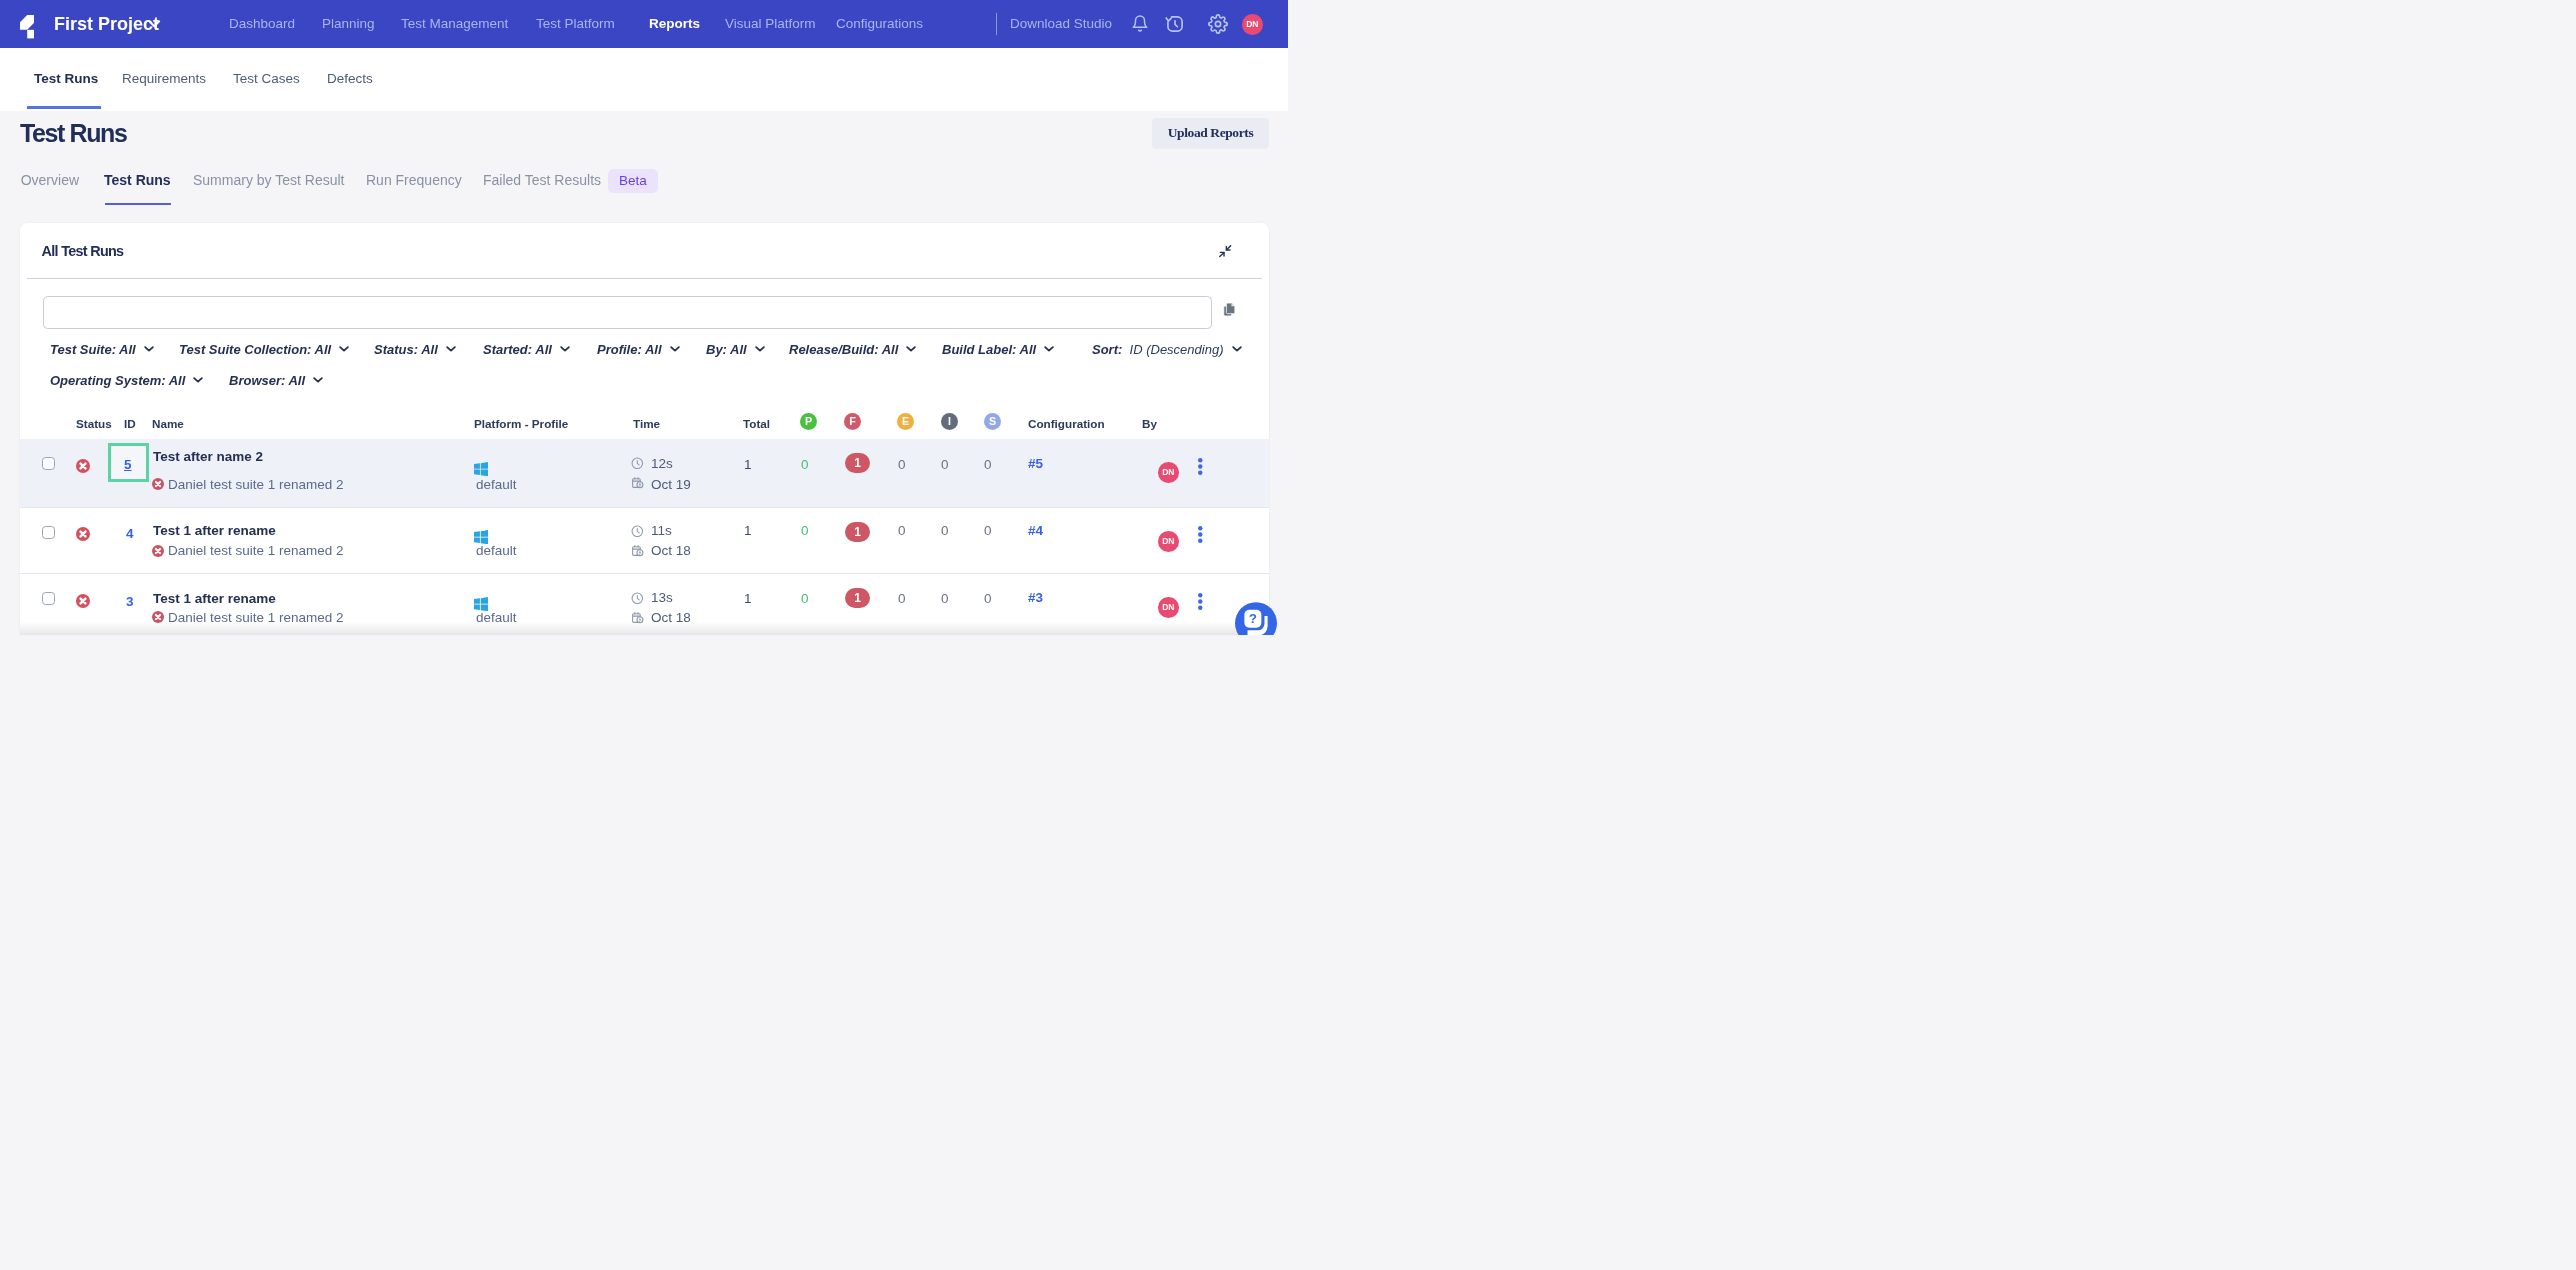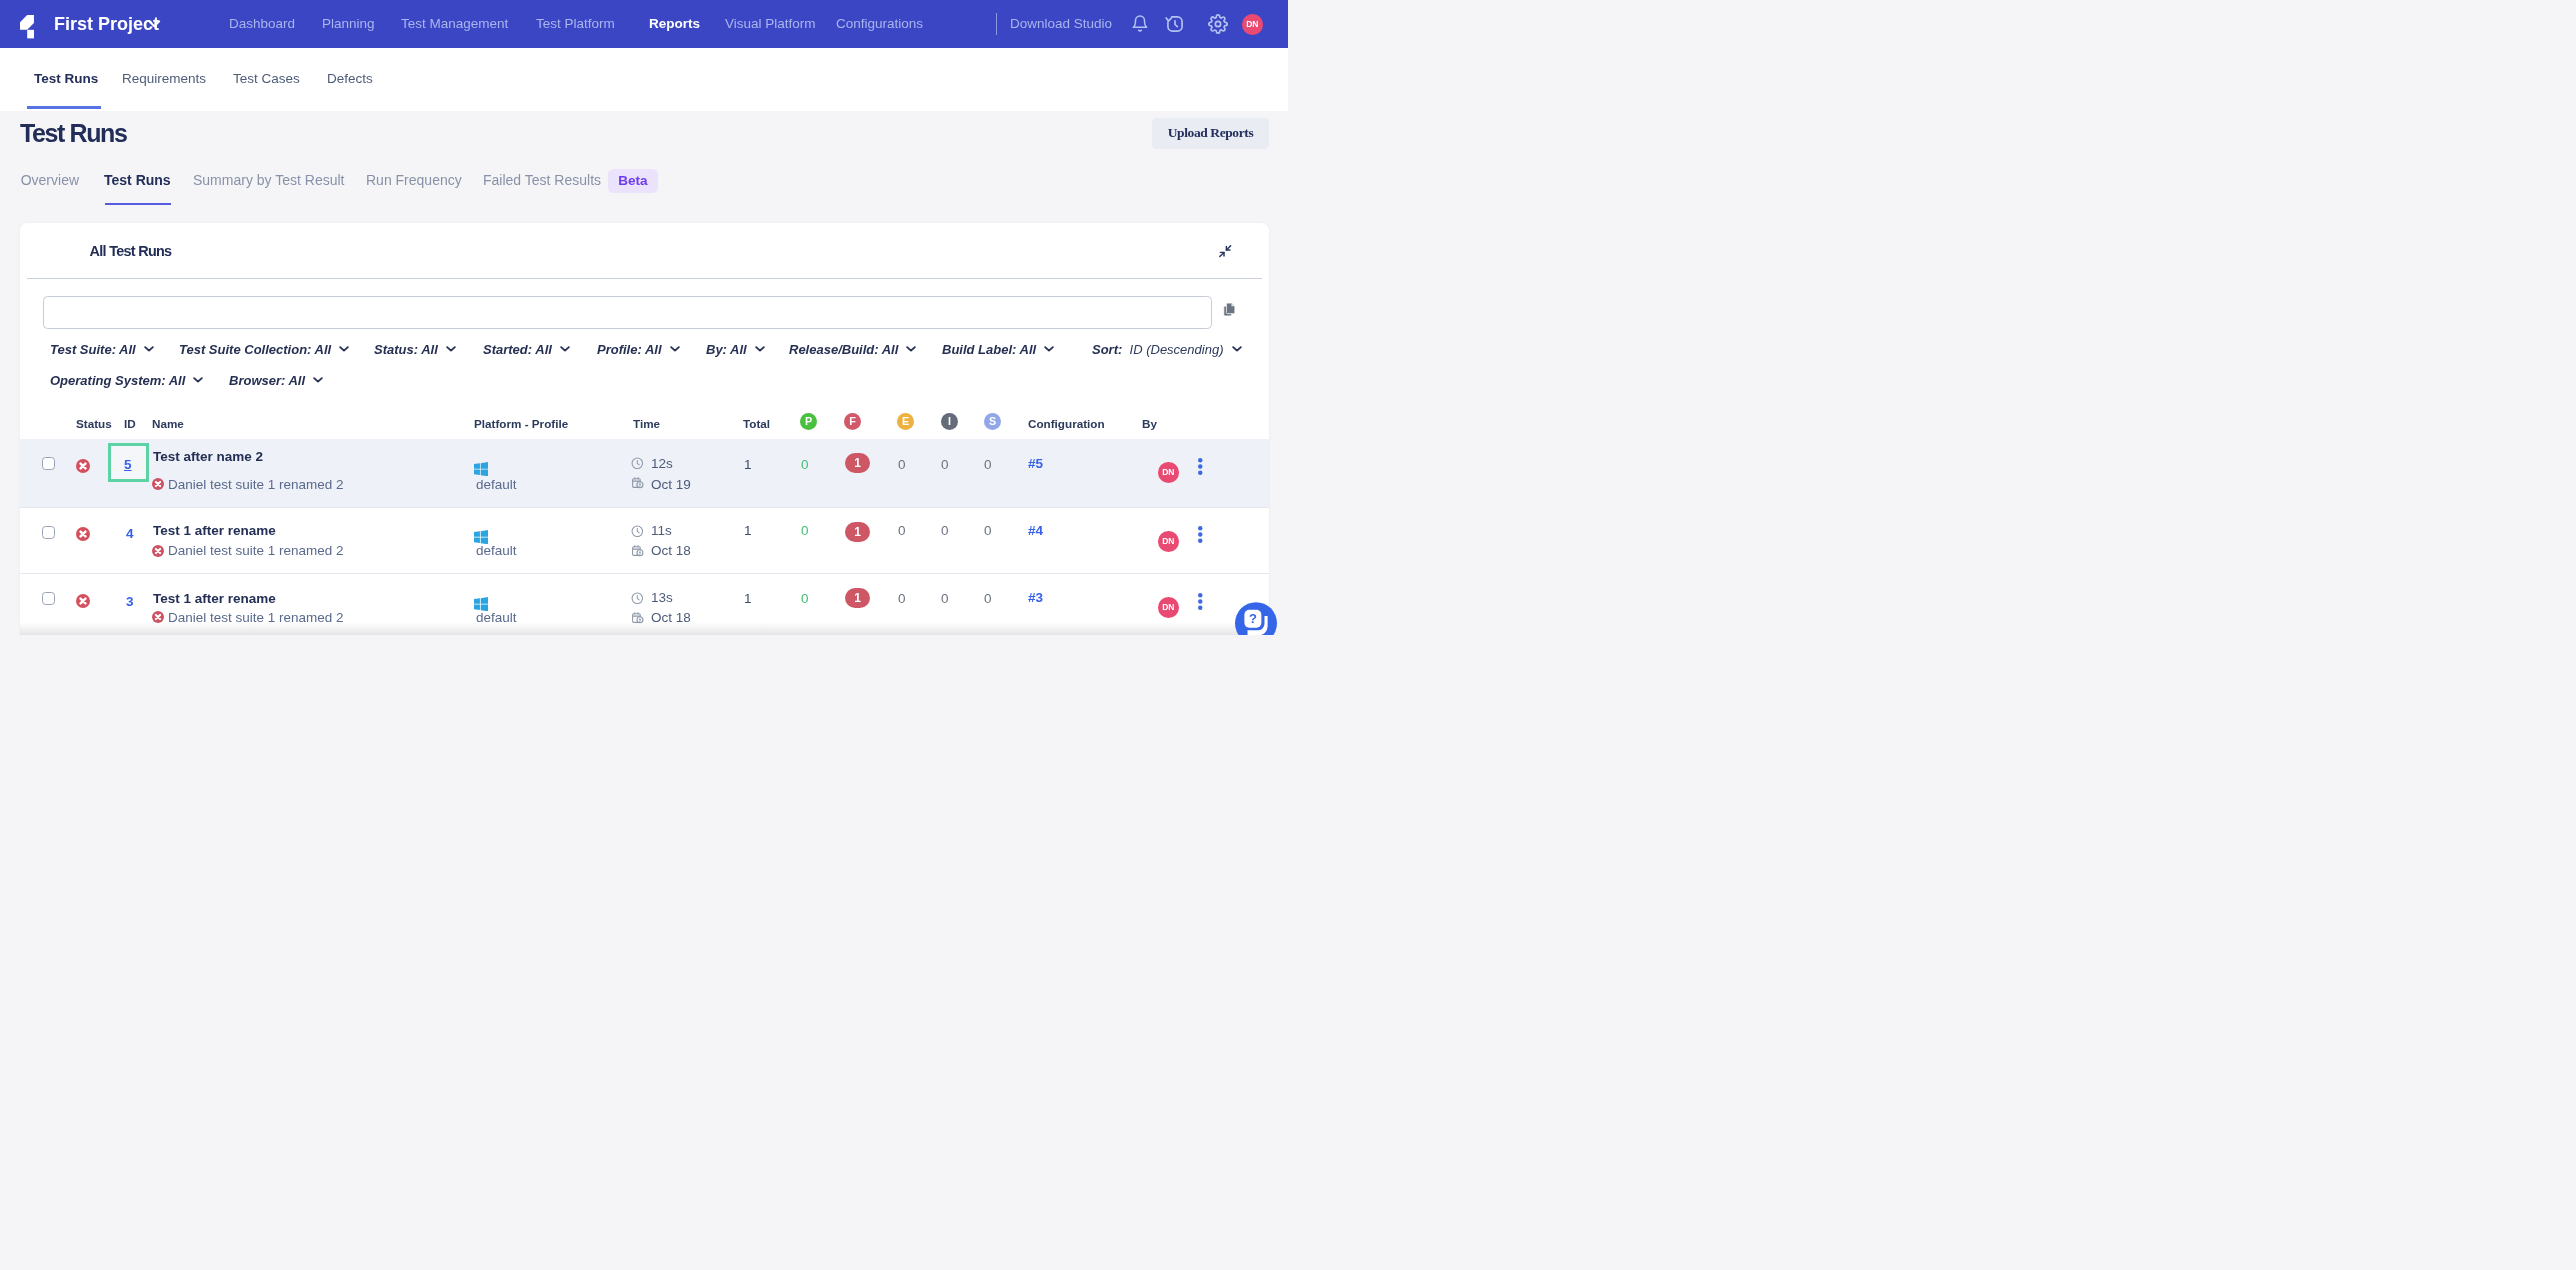--- a/index.html
+++ b/index.html
@@ -17,26 +17,26 @@
 #tabbar { position:absolute; left:0; top:48px; width:1288px; height:63px; background:#fff; }
 .t1 { position:absolute; top:0; height:62px; line-height:62px; font-size:13.5px; color:#4e5c78; }
 .t1.active { color:#232e59; font-weight:bold; }
 #t1line { position:absolute; left:27px; top:106px; width:74px; height:3.1px; background:#5573e4; }
 
 
 #h1 { position:absolute; left:20px; top:119px; letter-spacing:-1.4px; font-size:25px; font-weight:bold; color:#222e58; }
 .t2 { position:absolute; font-size:14px; color:#8792a8; top:172px; height:16px; line-height:16px; }
 .t2.active { color:#232e59; font-weight:bold; }
 #t2line { position:absolute; left:105px; top:203px; width:66px; height:2.2px; background:#555ce0; }
-#beta { position:absolute; left:608px; top:169px; width:50px; height:24px; background:#ebe3fc; border-radius:5.4px; color:#6d3bf0; font-weight:bold; font-size:13.5px; text-align:center; line-height:24px; }
+#beta { position:absolute; left:608px; top:169px; width:50px; height:24px; background:#ebe3fc; border-radius:5.4px; color:#6d3bf0; font-weight:normal; font-size:13.5px; text-align:center; line-height:24px; }
 #upload { position:absolute; left:1152px; top:118px; width:117px; height:30.5px; background:#e9ecf2; border-radius:4.5px; color:#242f5e; font-weight:bold; font-size:13.5px; letter-spacing:-0.4px; text-align:center; line-height:30.5px;font-family:Liberation Serif, serif; }
 
 
 #card { position:absolute; left:20px; top:223px; width:1249px; height:412px; background:#fff; border-radius:7.2px 7.2px 0 0; box-shadow:0 0.9px 2.7px rgba(30,40,90,0.06); }
-#cardhead { position:absolute; left:21.6px; top:20px; letter-spacing:-0.7px; font-size:14.4px; font-weight:bold; color:#222e58;margin-left:48px; }
+#cardhead { position:absolute; left:21.6px; top:20px; letter-spacing:-0.7px; font-size:14.4px; font-weight:bold; color:#222e58; }
 #carddiv { position:absolute; left:7.2px; right:7.2px; top:55px; height:0.9px; background:#ccd2dc; }
 #searchbox { position:absolute; left:22.5px; top:73px; width:1169px; height:33px; border:0.9px solid #c6ccd6; border-radius:4.5px; background:#fff; }
 
 
 .filter { position:absolute; font-size:13px; font-weight:bold; color:#263053; height:18px; line-height:18px; white-space:nowrap;font-style:italic; }
 .chv { margin-left:8px; vertical-align:1.3px; }
 
 
 .th { position:absolute; font-size:11.7px; font-weight:bold; color:#2c3a5c; height:16px; line-height:16px; top:193px; }
 .badge { position:absolute; width:17px; height:17px; border-radius:50%; color:#fff; font-size:10.8px; font-weight:bold; text-align:center; line-height:17px; top:190px; }

